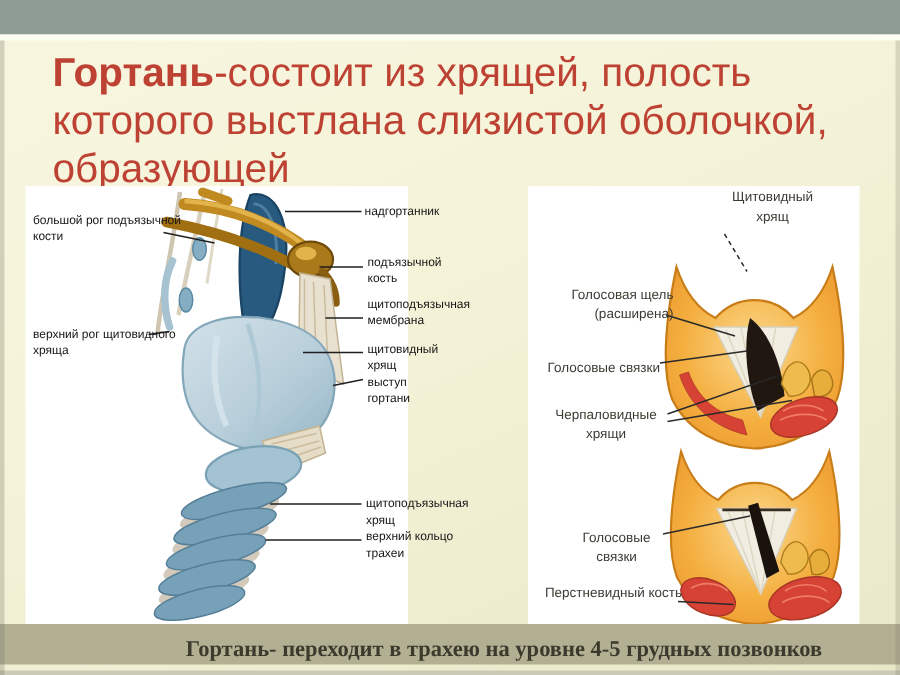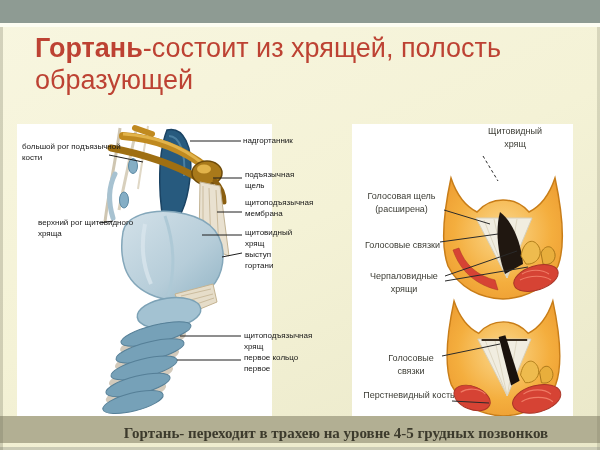--- a/index.html
+++ b/index.html
@@ -32,20 +32,21 @@
 
 <div class="slide">
 
   <div class="top-band"></div>
   <div class="top-band-line"></div>
   <div class="edge-left"></div>
   <div class="edge-right"></div>
 
   <div class="title">
     <div><span class="t-bold">Гортань</span><span>-состоит из хрящей, полость</span></div>
+    <div>которого выстлана слизистой оболочкой,</div>
     <div>образующей</div>
   </div>
 
   <div class="panel panel-left">
     <svg width="313" height="299" viewBox="0 0 313 299">
       <defs>
         <linearGradient id="gBlue" x1="0" y1="0" x2="1" y2="1">
           <stop offset="0" stop-color="#d3e1e9"></stop>
             <stop offset="0.6" stop-color="#b6cdd9"></stop>
             <stop offset="1" stop-color="#93b5c6"></stop>
@@ -112,28 +113,28 @@
         <line x1="173" y1="17" x2="224" y2="17"></line>
         <line x1="196" y1="54" x2="225" y2="54"></line>
         <line x1="200" y1="88" x2="225" y2="88"></line>
         <line x1="185" y1="111" x2="225" y2="111"></line>
         <line x1="205" y1="133" x2="225" y2="129"></line>
         <line x1="163" y1="212" x2="224" y2="212"></line>
         <line x1="160" y1="236" x2="224" y2="236"></line>
       </g>
     </svg>
     <div class="lbl" style="left:5px;top:18px;width:100px;">большой рог подъязычной кости</div>
-    <div class="lbl" style="left:5px;top:94px;width:100px;margin-left:16px;">верхний рог щитовидного хряща</div>
+    <div class="lbl" style="left:5px;top:94px;width:100px;">верхний рог щитовидного хряща</div>
     <div class="lbl" style="left:226px;top:12px;width:85px;">надгортанник</div>
-    <div class="lbl" style="left:228px;top:46px;width:62px;">подъязычная щель</div>
+    <div class="lbl" style="left:228px;top:46px;width:62px;">подъязычной кость</div>
     <div class="lbl" style="left:228px;top:74px;width:80px;">щитоподъязычная мембрана</div>
     <div class="lbl" style="left:228px;top:104px;width:58px;">щитовидный хрящ</div>
     <div class="lbl" style="left:228px;top:126px;width:45px;">выступ гортани</div>
     <div class="lbl" style="left:227px;top:207px;width:80px;">щитоподъязычная хрящ</div>
-    <div class="lbl" style="left:227px;top:229px;width:70px;">первое кольцо первое</div>
+    <div class="lbl" style="left:227px;top:229px;width:70px;">верхний кольцо трахеи</div>
   </div>
 
   <div class="panel panel-right">
     <svg width="221" height="299" viewBox="0 0 221 299">
       <defs>
         <radialGradient id="gOr" cx="0.5" cy="0.45" r="0.75">
           <stop offset="0" stop-color="#fbd98e"></stop>
             <stop offset="0.55" stop-color="#f4ae3e"></stop>
             <stop offset="1" stop-color="#e9922a"></stop>
         </radialGradient>
@@ -169,21 +170,21 @@
         <line x1="131" y1="32" x2="146" y2="57" stroke-dasharray="3 2.5"></line>
         <line x1="92" y1="86" x2="138" y2="100"></line>
         <line x1="88" y1="118" x2="146" y2="110"></line>
         <line x1="93" y1="152" x2="165" y2="127"></line>
         <line x1="93" y1="157" x2="176" y2="143"></line>
         <line x1="90" y1="232" x2="148" y2="220"></line>
         <line x1="100" y1="277" x2="137" y2="279"></line>
       </g>
     </svg>
     <div class="lblr" style="left:127px;top:1px;width:72px;text-align:center;">Щитовидный хрящ</div>
-    <div class="lblr" style="left:2px;top:66px;width:95px;text-align:center;">Голосовая щель (расширена)</div>
+    <div class="lblr" style="left:2px;top:66px;width:95px;text-align:right;">Голосовая щель (расширена)</div>
     <div class="lblr" style="left:2px;top:115px;width:86px;text-align:right;">Голосовые связки</div>
     <div class="lblr" style="left:8px;top:146px;width:88px;text-align:center;">Черпаловидные хрящи</div>
     <div class="lblr" style="left:28px;top:228px;width:62px;text-align:center;">Голосовые связки</div>
     <div class="lblr" style="left:4px;top:265px;width:106px;text-align:center;">Перстневидный кость</div>
   </div>
 
   <div class="bottom-band">
     <div class="caption">Гортань- переходит в трахею на уровне 4-5 грудных позвонков</div>
   </div>
   <div class="bottom-edge"></div>

